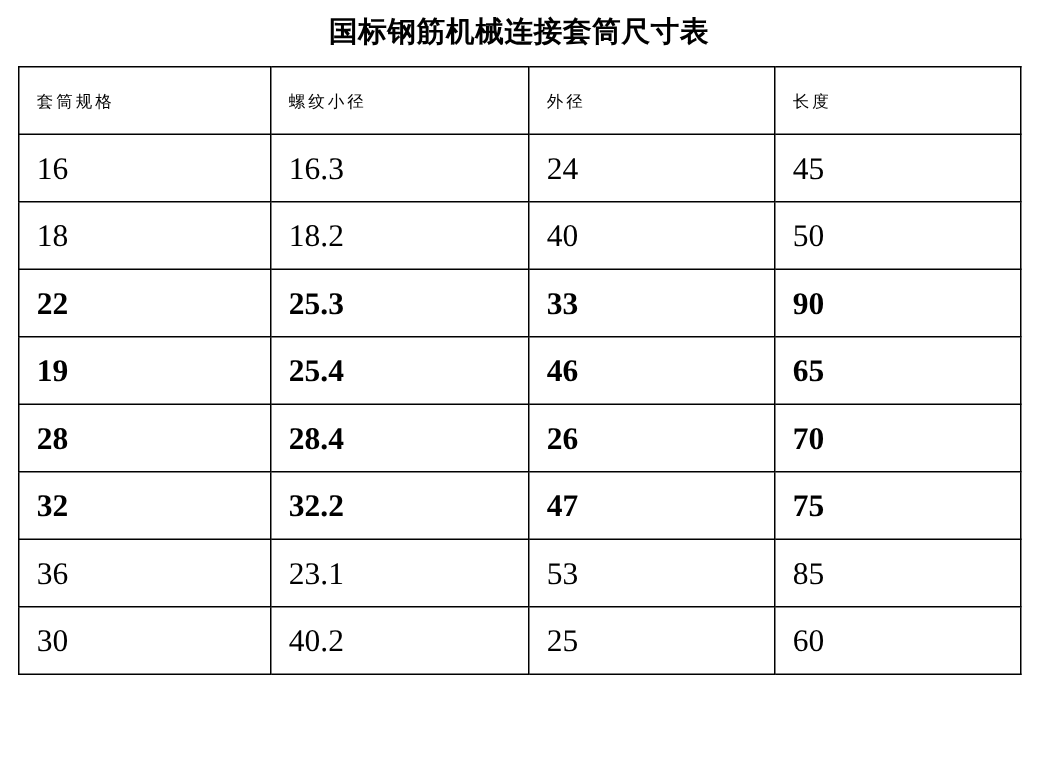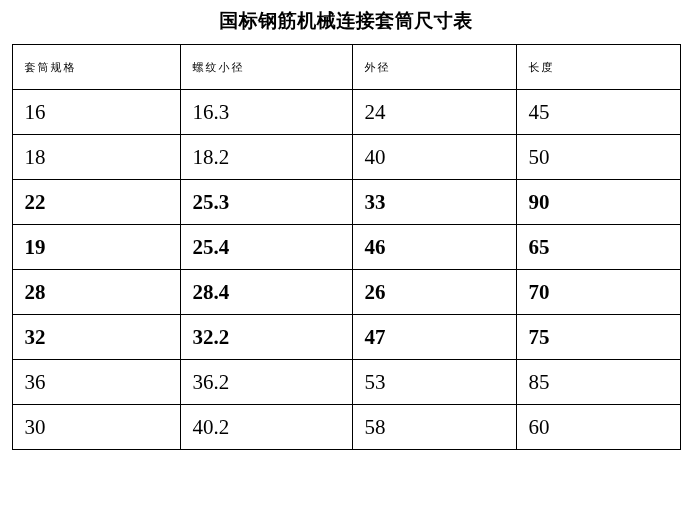--- a/index.html
+++ b/index.html
@@ -121,28 +121,28 @@
 
       <tr class="bold-row">
         <td>32</td>
         <td>32.2</td>
         <td>47</td>
         <td>75</td>
       </tr>
 
       <tr>
         <td>36</td>
-        <td>36.2</td>
+        <td>23.1</td>
         <td>53</td>
         <td>85</td>
       </tr>
 
       <tr>
         <td>30</td>
         <td>40.2</td>
-        <td>58</td>
+        <td>25</td>
         <td>60</td>
       </tr>
 
     </tbody>
   </table>
 
 </div>
 
 </body></html>

